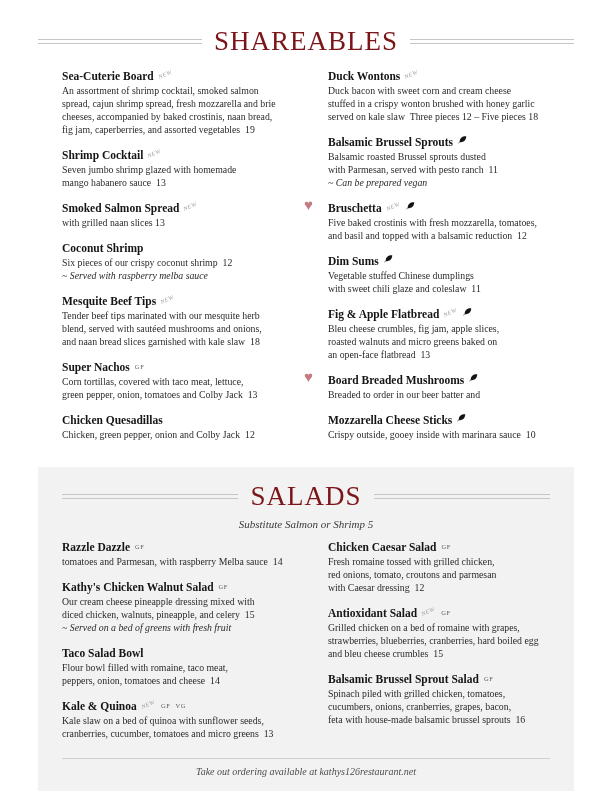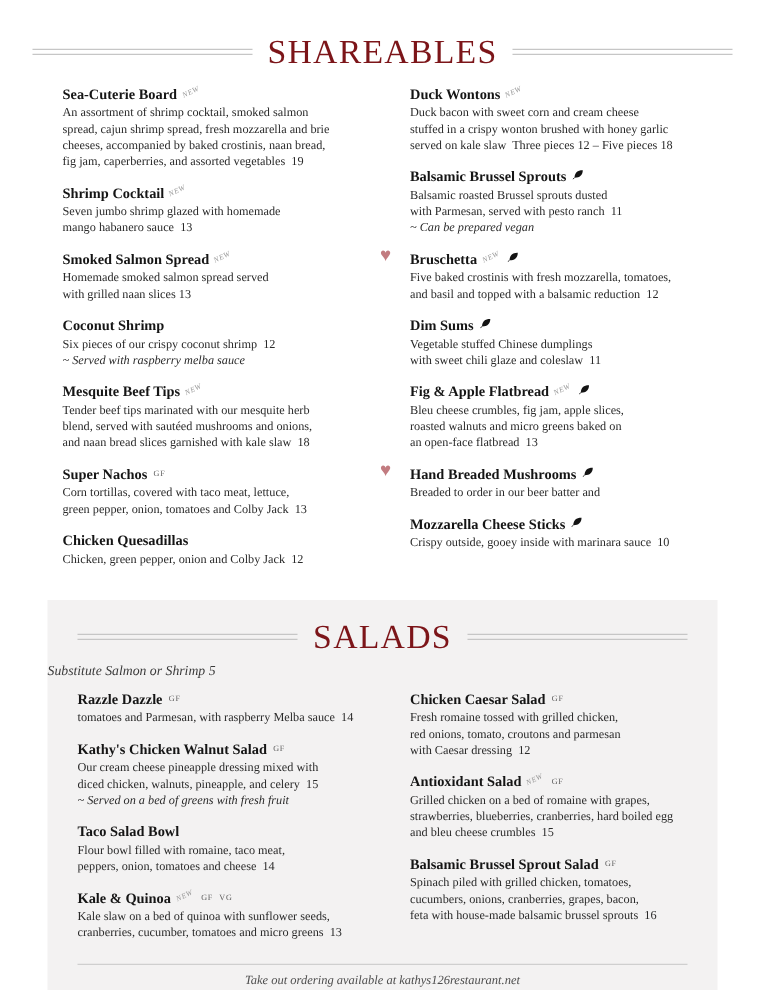--- a/index.html
+++ b/index.html
@@ -1,29 +1,29 @@
 <!DOCTYPE html>
 <html><head>
 <meta charset="utf-8">
 <style>
   html,body { margin:0; padding:0; background:#ffffff; }
   .page {
     width:612px; height:792px; position:relative; overflow:hidden;
     font-family:"Liberation Serif", serif; color:#1f1f1f; background:#fff;
     padding-top:26px; box-sizing:border-box; margin:0 auto;
   }
-  .menu-section { padding:0 26px; }
+  .menu-section { padding:0 38px; }
   .sec-head { display:flex; align-items:center; gap:12px; margin-bottom:12px; }
   .rule { flex:1; height:3px; border-top:1px solid #c6c6c6; border-bottom:1px solid #c6c6c6; }
   .sec-title {
     font-size:27px; font-weight:normal; color:#7c1519; margin:0;
     letter-spacing:1px; white-space:nowrap;
   }
   .sec-subtitle {
-    font-style:italic; font-size:11px; color:#3a3a3a;
+    text-align:center; font-style:italic; font-size:11px; color:#3a3a3a;
     margin:-2px 0 10px;
   }
   .cols { display:flex; gap:26px; padding-left:24px; padding-right:6px; }
   .col { flex:1; min-width:0; }
   .item { margin-bottom:12px; position:relative; }
   .item-name {
     font-weight:bold; font-size:11.5px; color:#151515; line-height:15px;
     display:flex; align-items:flex-start; gap:5px;
   }
   .desc-line { font-size:9.8px; line-height:13px; color:#2a2a2a; white-space:pre-wrap; }
@@ -78,21 +78,20 @@
                 <span class="ic-new">NEW</span>
               </div>
               <div class="desc-line">Seven jumbo shrimp glazed with homemade</div>
               <div class="desc-line">mango habanero sauce  13</div>
             </div>
             <div class="item">
               <div class="item-name">
                 <span>Smoked Salmon Spread</span>
                 <span class="ic-new">NEW</span>
               </div>
-              <div class="desc-line">Homemade smoked salmon spread served</div>
               <div class="desc-line">with grilled naan slices 13</div>
             </div>
             <div class="item">
               <div class="item-name">
                 <span>Coconut Shrimp</span>
               </div>
               <div class="desc-line">Six pieces of our crispy coconut shrimp  12</div>
               <div class="desc-line note">~ Served with raspberry melba sauce</div>
             </div>
             <div class="item">
@@ -182,21 +181,21 @@
                   </svg>
                 </span>
               </div>
               <div class="desc-line">Bleu cheese crumbles, fig jam, apple slices,</div>
               <div class="desc-line">roasted walnuts and micro greens baked on</div>
               <div class="desc-line">an open-face flatbread  13</div>
             </div>
             <div class="item">
               <span class="heart">♥</span>
               <div class="item-name">
-                <span>Hand Breaded Mushrooms</span>
+                <span>Board Breaded Mushrooms</span>
                 <span class="ic-leaf">
                   <svg viewBox="0 0 16 16" aria-hidden="true">
                     <path d="M14 1.6 C 6.8 2.2, 2.8 6.2, 3.4 13.4 C 10.6 12.8, 14.6 8.8, 14 1.6 Z" fill="#141414"></path>
                     <path d="M3.4 13.4 L 1.2 15.6" stroke="#141414" stroke-width="1.2" fill="none"></path>
                   </svg>
                 </span>
               </div>
               <div class="desc-line">Breaded to order in our beer batter and</div>
             </div>
             <div class="item">

